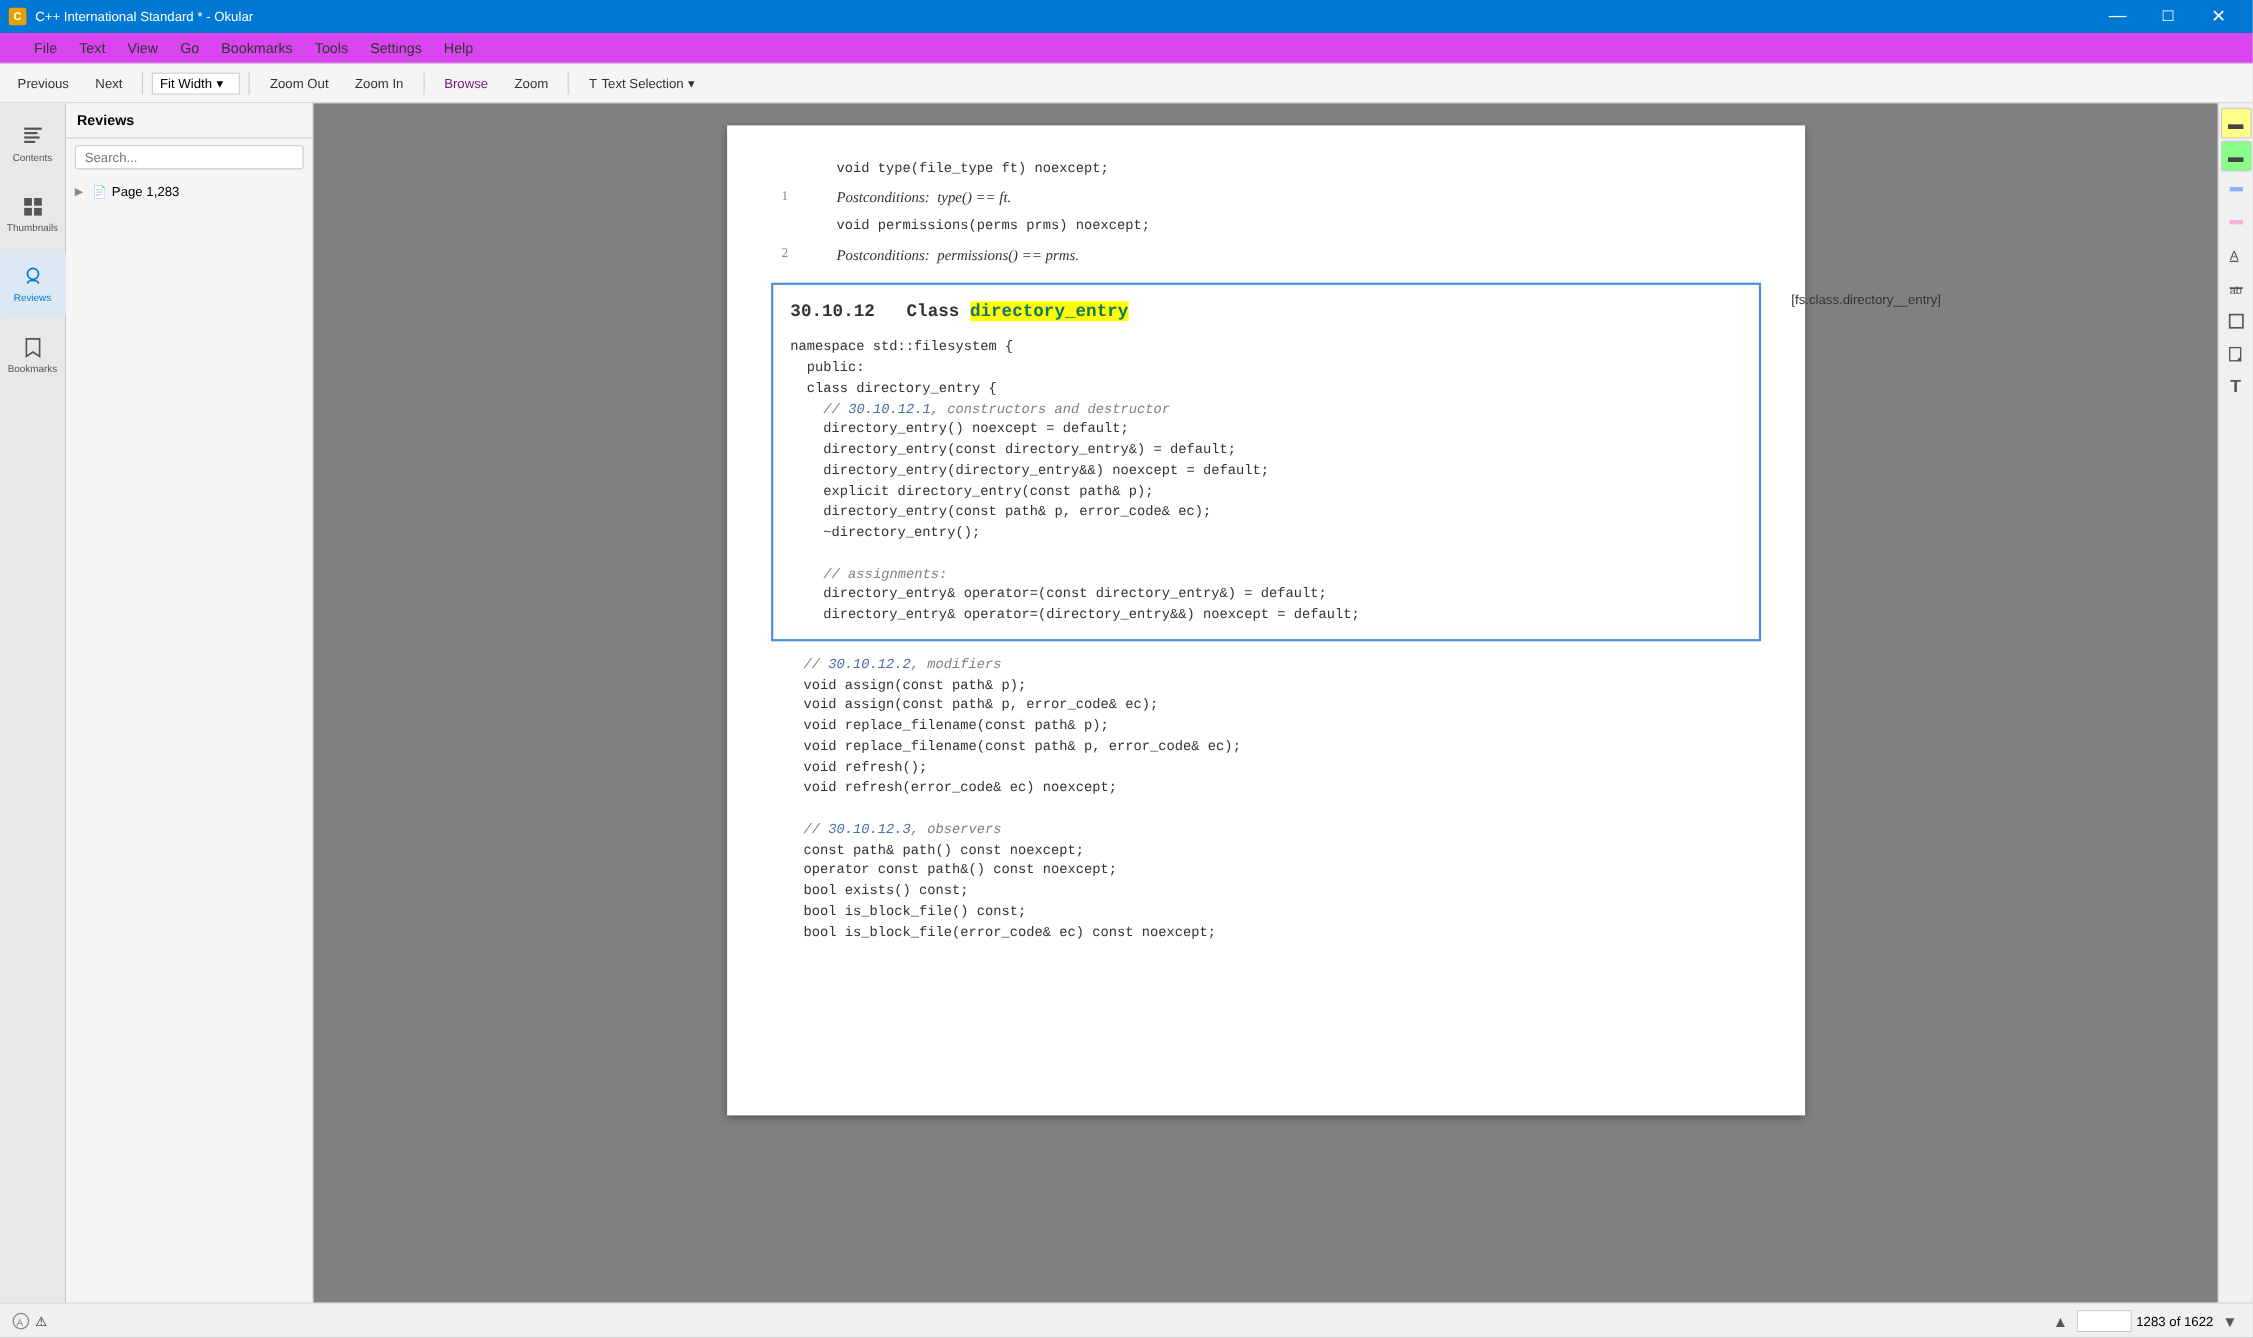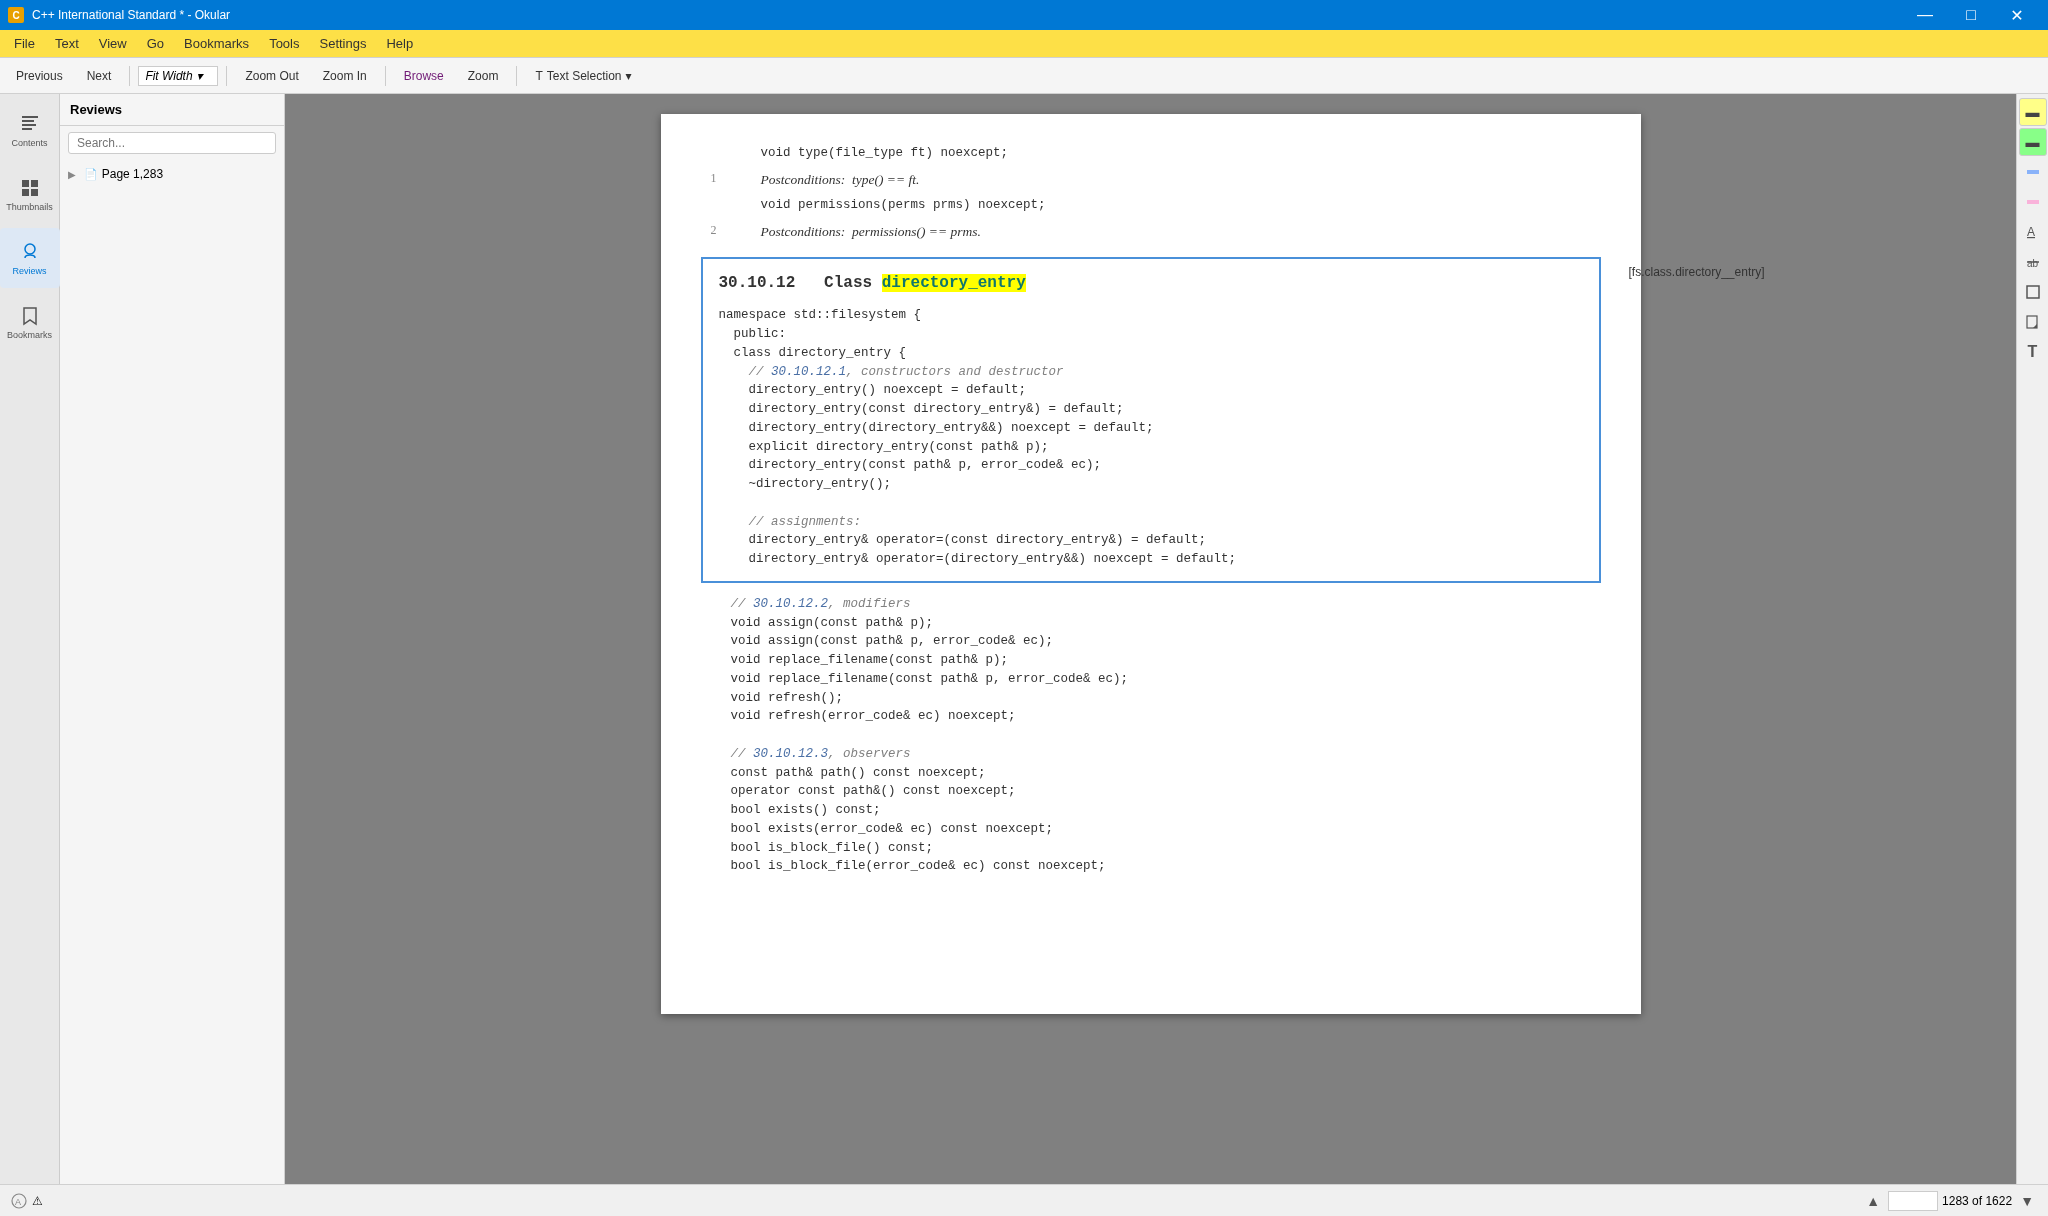--- a/index.html
+++ b/index.html
@@ -32,25 +32,25 @@
     .titlebar-controls { display: flex; gap: 0; }
     .titlebar-btn {
       width: 46px; height: 30px;
       background: transparent; border: none; color: white;
       cursor: pointer; font-size: 16px; display: flex; align-items: center; justify-content: center;
     }
 
     
     .menubar {
       height: 28px;
-      background: #fde047;
+      background: #d946ef;
       display: flex;
       align-items: center;
       border-bottom: 1px solid #d0d0d0;
-      padding: 0 4px;
+      padding: 0 21px;
     }
     .menu-item {
       padding: 4px 10px;
       cursor: pointer;
       font-size: 13px;
       color: #333;
     }
 
     
     .toolbar {
@@ -74,21 +74,20 @@
     .toolbar-btn.active { color: #701a75; font-weight: 500; }
     .toolbar-sep { width: 1px; height: 20px; background: #ccc; margin: 0 4px; }
     .toolbar-select {
       padding: 2px 6px;
       font-size: 12px;
       border: 1px solid #ccc;
       background: white;
       cursor: pointer;
       display: flex; align-items: center; gap: 4px;
       min-width: 80px;
-      font-style: italic;
     }
 
     
     .main-layout {
       display: flex;
       height: calc(1216px - 30px - 28px - 36px - 32px);
     }
 
     
     .sidebar {
@@ -442,21 +441,20 @@
           <div>&nbsp;&nbsp;&nbsp;&nbsp;void assign(const path&amp; p, error_code&amp; ec);</div>
           <div>&nbsp;&nbsp;&nbsp;&nbsp;void replace_filename(const path&amp; p);</div>
           <div>&nbsp;&nbsp;&nbsp;&nbsp;void replace_filename(const path&amp; p, error_code&amp; ec);</div>
           <div>&nbsp;&nbsp;&nbsp;&nbsp;void refresh();</div>
           <div>&nbsp;&nbsp;&nbsp;&nbsp;void refresh(error_code&amp; ec) noexcept;</div>
           <div>&nbsp;</div>
           <div><span class="comment">&nbsp;&nbsp;&nbsp;&nbsp;// <a class="section-ref">30.10.12.3</a>, observers</span></div>
           <div>&nbsp;&nbsp;&nbsp;&nbsp;const path&amp; path() const noexcept;</div>
           <div>&nbsp;&nbsp;&nbsp;&nbsp;operator const path&amp;() const noexcept;</div>
           <div>&nbsp;&nbsp;&nbsp;&nbsp;bool exists() const;</div>
-          <div>&nbsp;&nbsp;&nbsp;&nbsp;bool exists(error_code&amp; ec) const noexcept;</div>
           <div>&nbsp;&nbsp;&nbsp;&nbsp;bool is_block_file() const;</div>
           <div>&nbsp;&nbsp;&nbsp;&nbsp;bool is_block_file(error_code&amp; ec) const noexcept;</div>
         </div>
 
       </div>
     </div>
   </div>
 
   <div class="annotation-toolbar">
     <div class="annot-btn" style="background:#ffff88; border:1px solid #ccc;">▬</div>

